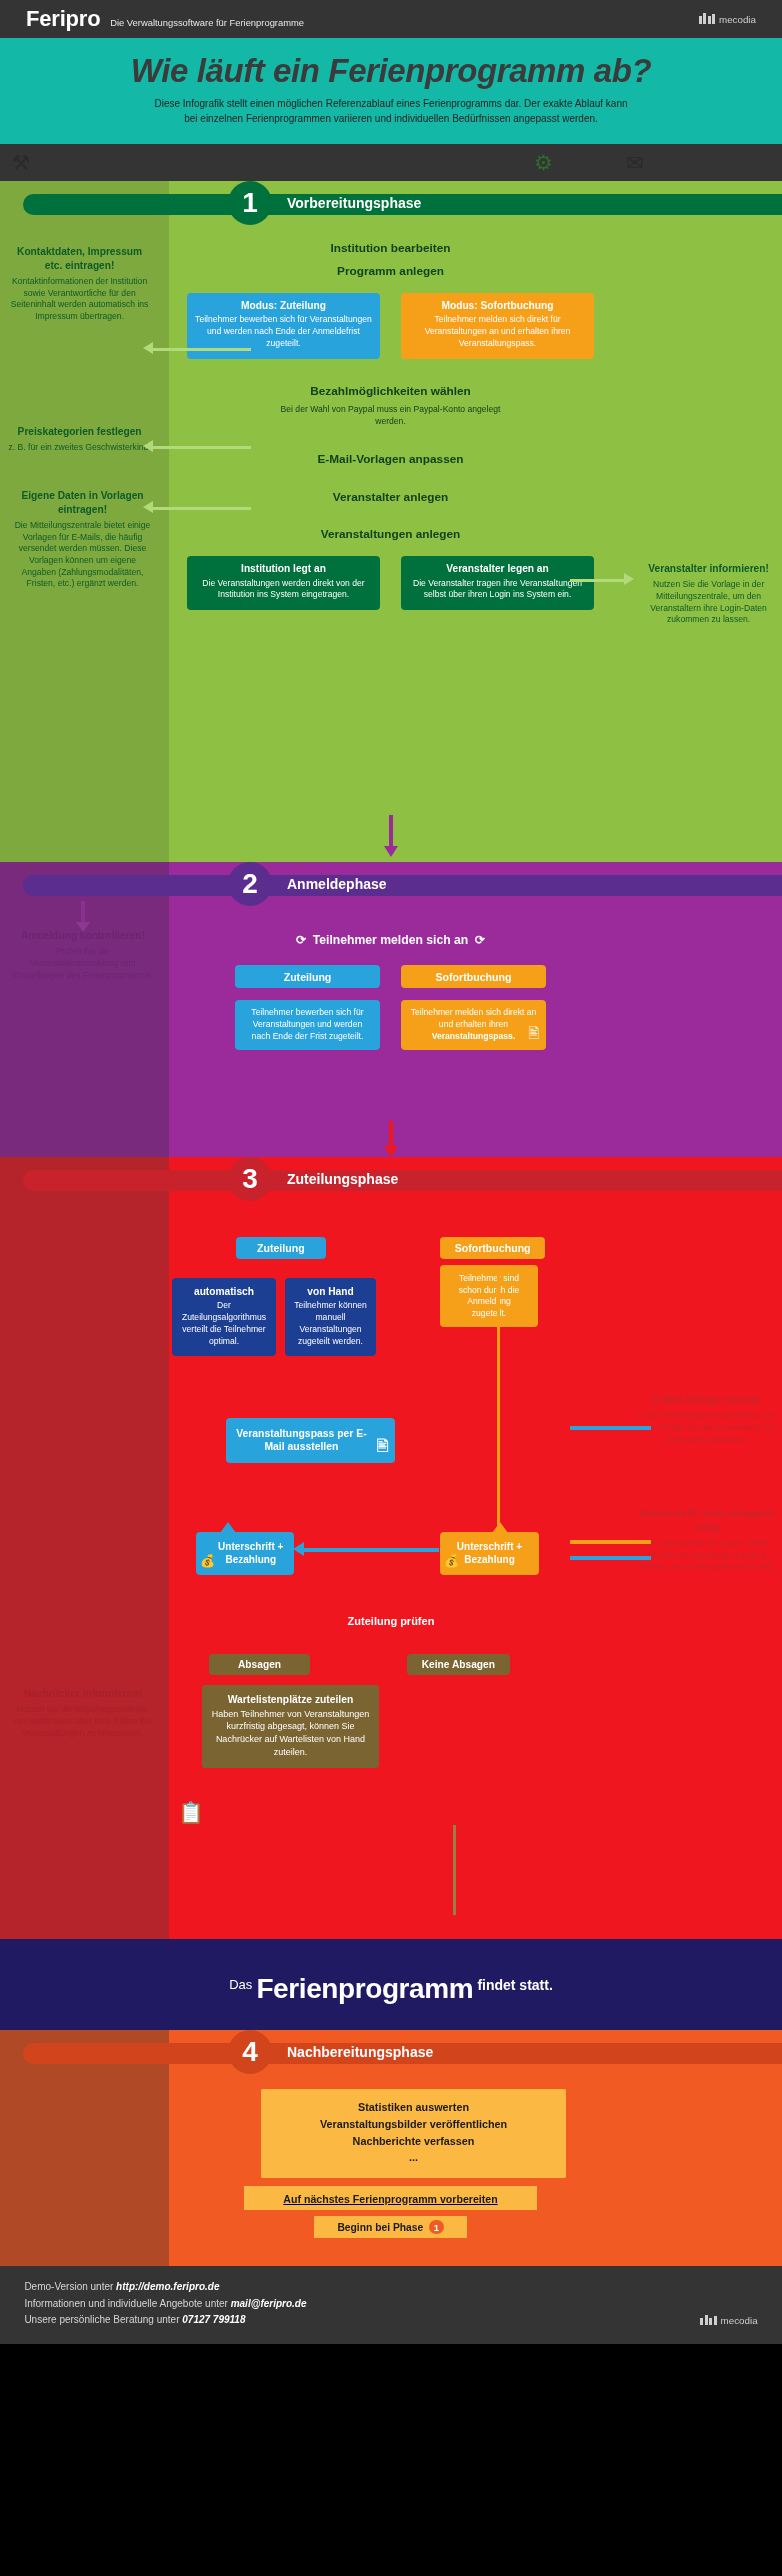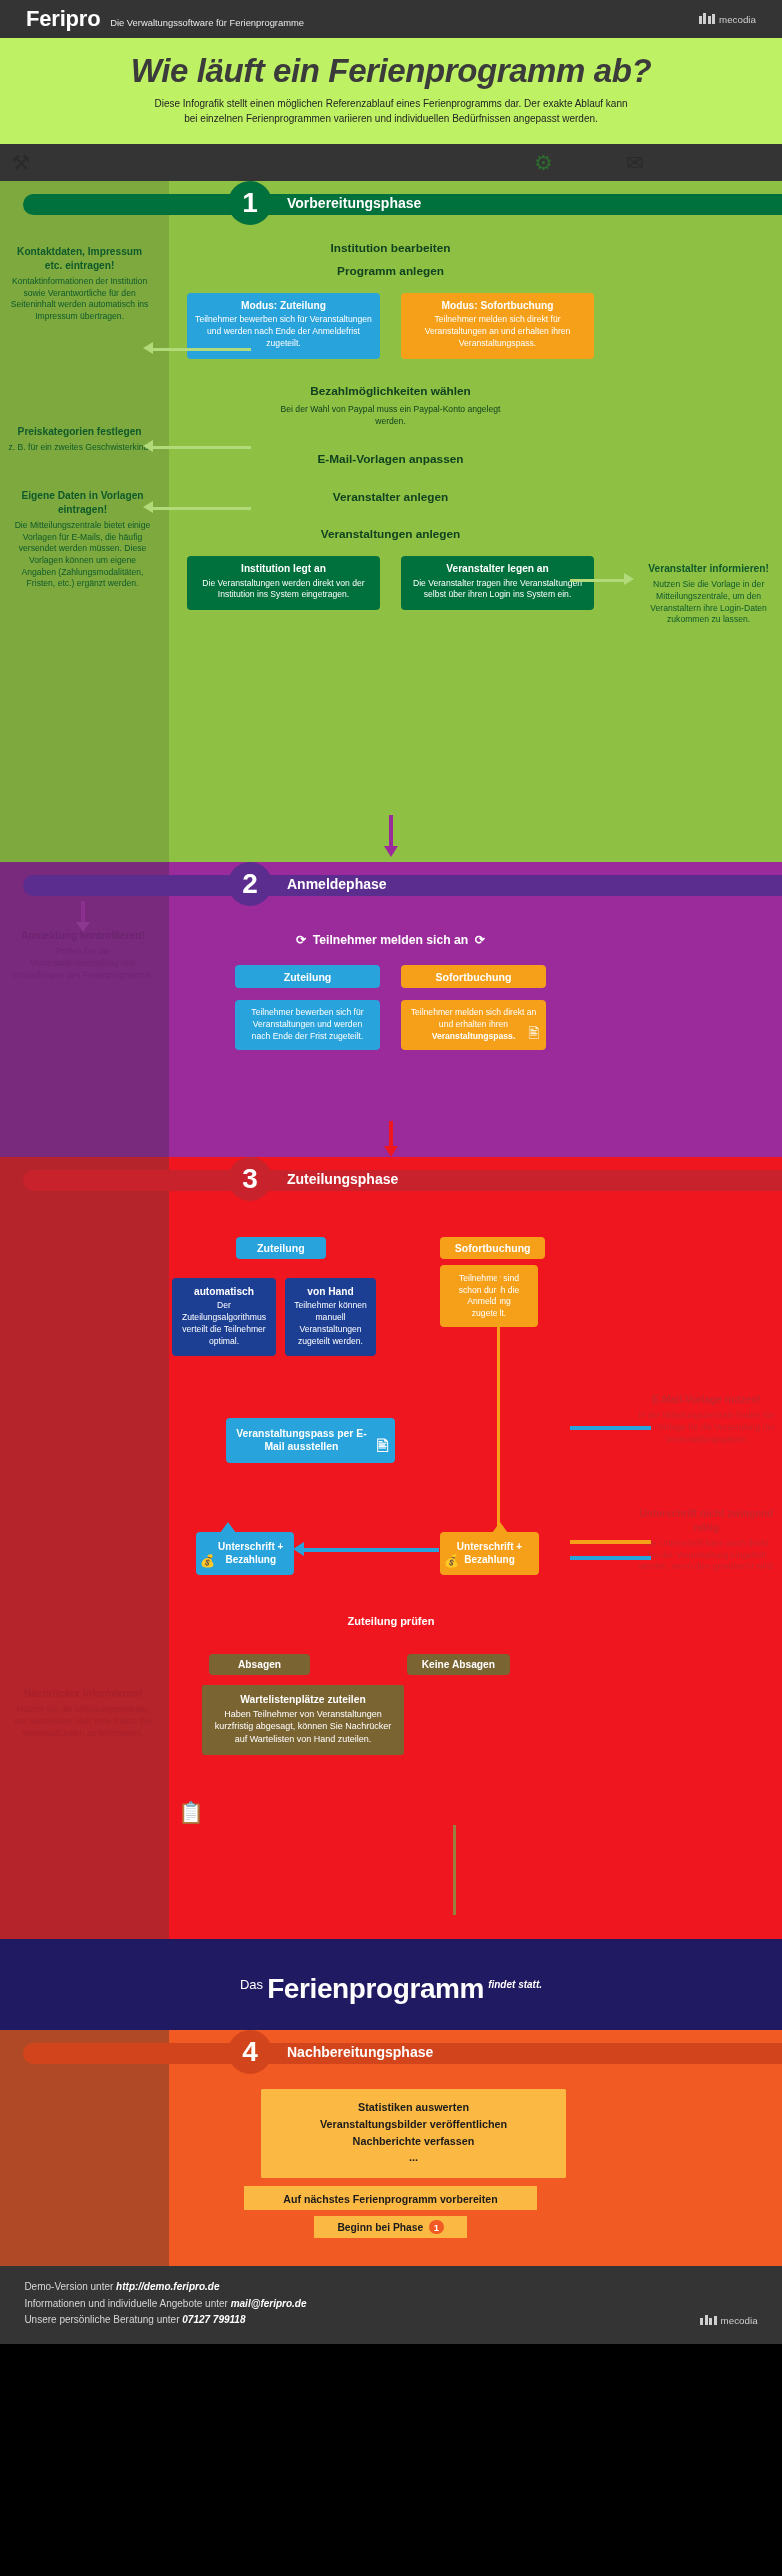--- a/index.html
+++ b/index.html
@@ -27,21 +27,21 @@
   .mecodia-mark i {
     position: absolute; background: #cfcfcf; width: 3.3px; top: 1.6px; bottom: 1.6px;
   }
   .mecodia-mark i:nth-child(1){ left:0; top:3.3px;}
   .mecodia-mark i:nth-child(2){ left:4.5px; top:0px;}
   .mecodia-mark i:nth-child(3){ left:9px; top:3.3px;}
   .mecodia-mark i:nth-child(4){ left:13.4px; top:0.8px;}
   .mecodia-txt { color: #cfcfcf; font-size: 9.8px; }
 
   
-  .hero { background: #bef264; padding: 14.7px 0 18px; }
+  .hero { background: #14b8a6; padding: 14.7px 0 18px; }
   .hero h1 {
     color: #3b3b3b; font-size: 33px; font-style: italic; font-weight: bold;
     text-align: center; letter-spacing: -0.4px; line-height: 1.08;
   }
   .hero p {
     color: #232323; font-size: 10px; text-align: center; line-height: 1.5;
     margin: 8.1px auto 0; width: 652px;
   }
 
   
@@ -103,21 +103,21 @@
   .chipbox { border-radius: 4.1px; color: #fff; font-size: 8.6px; line-height: 1.38; padding: 7.3px 9px; }
 
   
   .p2-hdr { color:#fff; font-size:12.2px; font-weight:bold; padding-top:4.9px; }
 
   
   .banner { background:#201a63; position: relative; height: 91px; }
   .banner .btxt { position:absolute; inset:0; display:flex; align-items:center; justify-content:center; gap:4.1px; }
   .banner .b-small { color:#fff; font-size:13px; }
   .banner .b-big { color:#fff; font-size:28px; font-weight:bold; letter-spacing:-0.4px;margin-top:8px; }
-  .banner .b-small2 { color:#fff; font-size:10px; font-weight:bold;font-style:italic; }
+  .banner .b-small2 { color:#fff; font-size:14px; font-weight:bold; }
 
   
   .footer { background:#343434; padding:13px 24.4px 14.7px; }
   .footer div { color:#d6d6d6; font-size:10px; line-height:1.65; }
   .footer b { font-style: italic; color:#fff; }
   .footer-row { display:flex; justify-content:space-between; align-items:flex-end; }
 </style>
 </head>
 <body>
 
@@ -324,21 +324,21 @@
         <span style="color:#fff; font-size:11px; font-weight:bold;">Zuteilung prüfen</span>
       </div>
 
       <div style="position:absolute; left:209px; top:497px;">
         <span class="chip" style="background:#7a6432; padding:4.9px 29px; font-size:10.2px;">Absagen</span>
       </div>
       <div style="position:absolute; left:407px; top:497px;">
         <span class="chip" style="background:#7a6432; padding:4.9px 14.7px; font-size:10.2px;">Keine Absagen</span>
       </div>
 
-      <div style="position:absolute; left:202px; top:528px; width:202px; background:#7a6432; border-radius:2.4px; padding:8.1px 9px 9.8px; color:#fff; text-align:center;">
+      <div style="position:absolute; left:202px; top:528px; width:177px; background:#7a6432; border-radius:2.4px; padding:8.1px 9px 9.8px; color:#fff; text-align:center;">
         <div style="font-size:10.3px; font-weight:bold; margin-bottom:3.3px;">Wartelistenplätze zuteilen</div>
         <div style="font-size:9px; line-height:1.4;">Haben Teilnehmer von Veranstaltungen kurzfristig abgesagt, können Sie Nachrücker auf Wartelisten von Hand zuteilen.</div>
       </div>
       <div style="position:absolute; left:178px; top:644px; font-size:21px; color:#7a6432;">📋</div>
 
       <div class="note" style="right:6.5px; top:236px; color:#c8252d; width:138px;">
         <div class="nt-title">E-Mail-Vorlage nutzen!</div>
         <div class="nt-body">In der Mitteilungszentrale finden Sie eine Vorlage für die Versendung der Veranstaltungspässe.</div>
       </div>
       <div class="note" style="right:6.5px; top:350px; color:#c8252d; width:138px;">
@@ -382,21 +382,21 @@
         <div class="phase-label">Nachbereitungsphase</div>
       </div>
 
       <div style="position:absolute; left:261px; top:59px; width:305px; background:#fbb843; border-radius:1.6px; padding:9.8px 8.1px 11.4px; text-align:center;">
         <div style="color:#1b1b1b; font-size:10.8px; font-weight:bold; line-height:1.55;">Statistiken auswerten</div>
         <div style="color:#1b1b1b; font-size:10.8px; font-weight:bold; line-height:1.55;">Veranstaltungsbilder veröffentlichen</div>
         <div style="color:#1b1b1b; font-size:10.8px; font-weight:bold; line-height:1.55;">Nachberichte verfassen</div>
         <div style="color:#1b1b1b; font-size:10.8px; font-weight:bold; line-height:1.55;">...</div>
       </div>
 
-      <div style="position:absolute; left:244px; top:156px; width:293px; background:#fbb843; padding:4.1px 0 4.9px; text-align:center;">
+      <div style="position:absolute; left:244px; top:156px; width:293px; background:#fbb843; padding:4.1px 0 4.9px; text-align:center;text-decoration:underline;">
         <span style="color:#1b1b1b; font-size:10.6px; font-weight:bold;">Auf nächstes Ferienprogramm vorbereiten</span>
       </div>
 
       <div style="position:absolute; left:314px; top:186px; width:153px; background:#fbb843; padding:3.3px 0 4.1px; text-align:center; display:flex; align-items:center; justify-content:center; gap:5.7px;">
         <span style="color:#1b1b1b; font-size:10.3px; font-weight:bold;">Beginn bei Phase</span>
         <span style="background:#f15a22; color:#fff; width:14.7px; height:14.7px; border-radius:50%; display:inline-flex; align-items:center; justify-content:center; font-size:9.4px; font-weight:bold;">1</span>
       </div>
     </div>
   </div>
 

